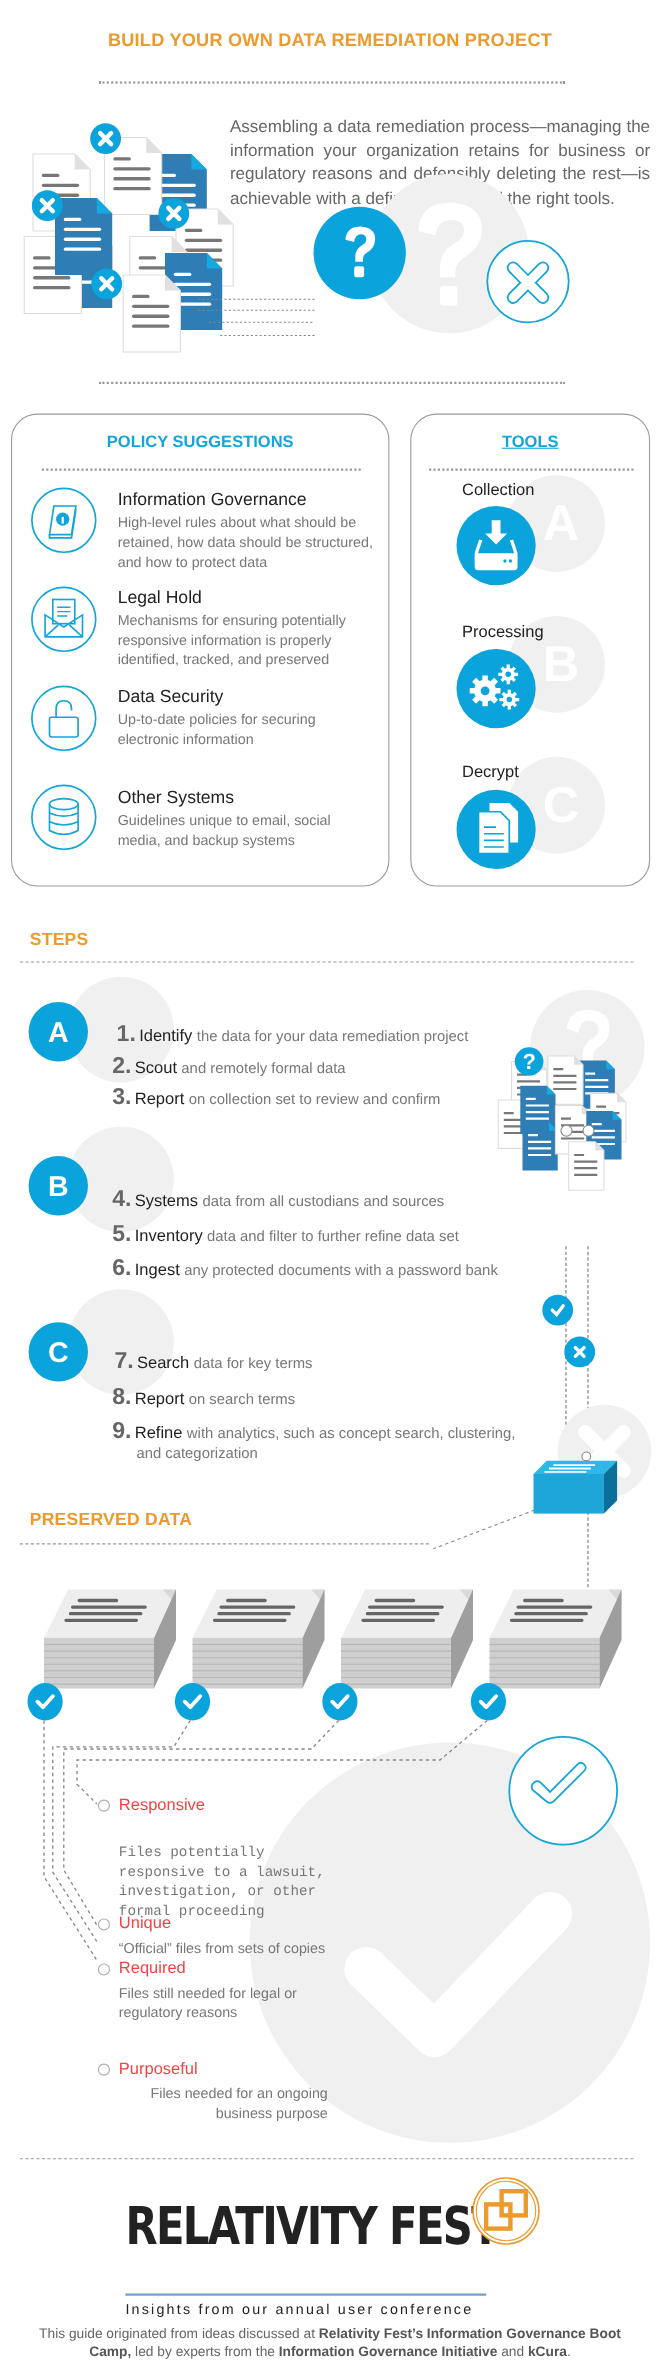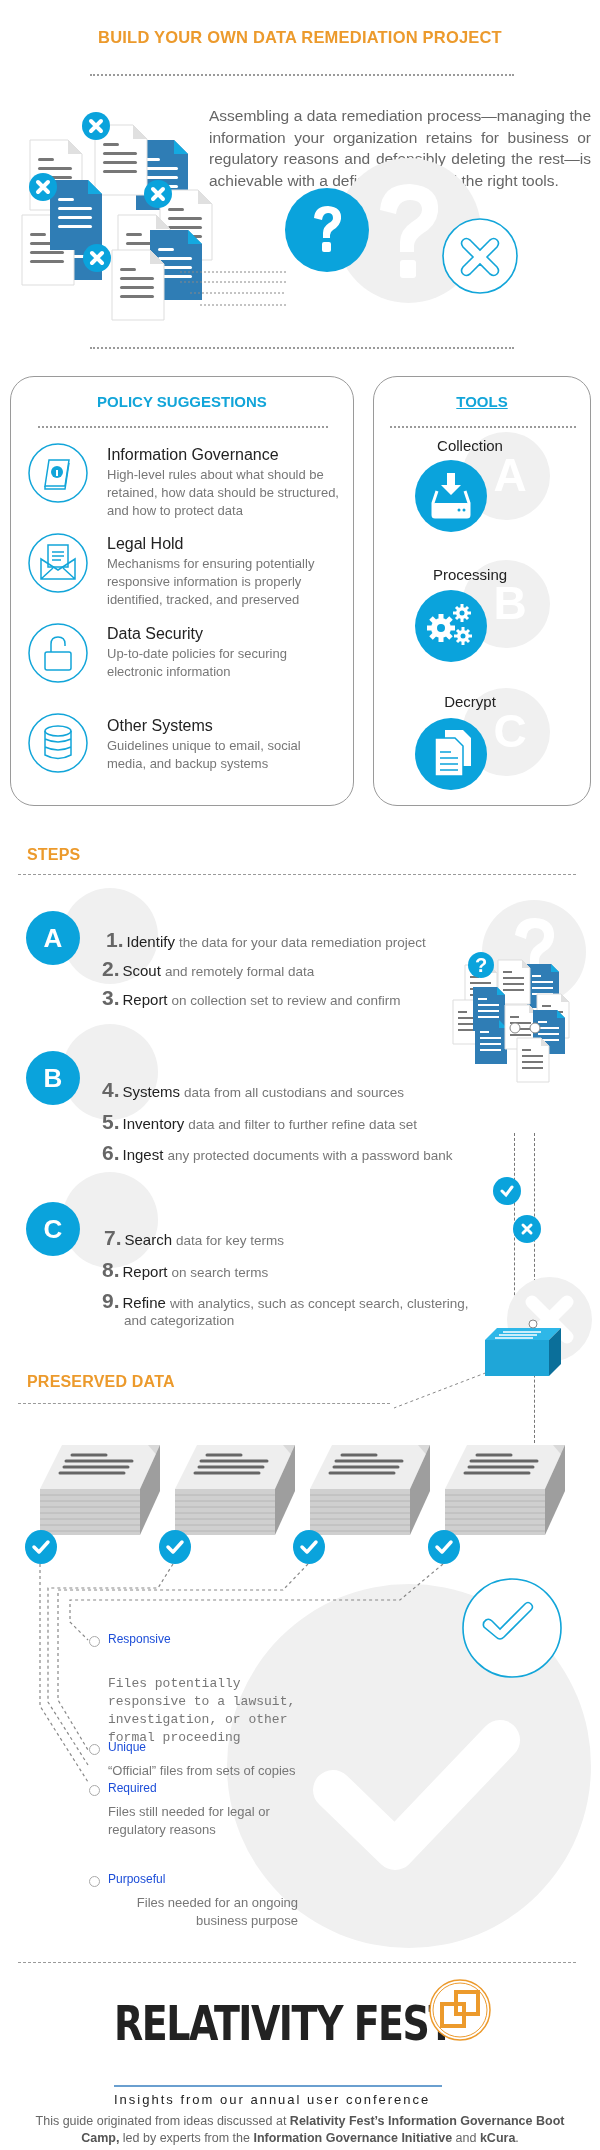--- a/index.html
+++ b/index.html
@@ -10,26 +10,26 @@
   .blue-h{color:#12a5d9;font-weight:bold;}
   .dots{position:absolute;border-top:2px dotted #9a9a9a;height:0;}
   .dash{position:absolute;border-top:1.5px dashed #9a9a9a;height:0;}
   .box{position:absolute;border:1.5px solid #9a9a9a;border-radius:24px;background:#fff;}
   .circ{position:absolute;border-radius:50%;}
   .gray-c{background:#f0f0f0;}
   .blue-c{background:#0aa3dc;}
   .intro{font-size:15.5px;line-height:21.5px;color:#666;text-align:justify;}
   .p-title{font-size:16px;color:#222;line-height:20px;}
   .p-desc{font-size:13px;color:#777;line-height:18px;}
-  .t-label{font-size:15px;color:#222;text-align:center;}
+  .t-label{font-size:15px;color:#222;text-align:left;}
   .step-line{position:absolute;font-size:13.5px;color:#777;white-space:nowrap;}
   .step-line .num{font-size:21px;font-weight:bold;color:#666;margin-right:3px;}
   .step-line .kw{font-size:15px;color:#222;margin-right:4px;}
   .letter{color:#fff;font-weight:bold;font-size:26px;display:flex;align-items:center;justify-content:center;}
-  .pd-title{font-size:12px;color:#1d4ed8;}
+  .pd-title{font-size:15px;color:#ef4444;}
   .pd-desc{font-size:13px;color:#777;line-height:18px;}
   .ring{position:absolute;width:11px;height:11px;border:1.5px solid #aaa;border-radius:50%;background:#fff;}
   svg{position:absolute;overflow:visible;}
 </style>
 </head>
 <body>
 
 <div class="abs orange-h" style="left:0;width:600px;top:28px;text-align:center;font-size:16.5px;">BUILD YOUR OWN DATA REMEDIATION PROJECT</div>
 <div class="dots" style="left:90px;width:424px;top:74px;"></div>
 

